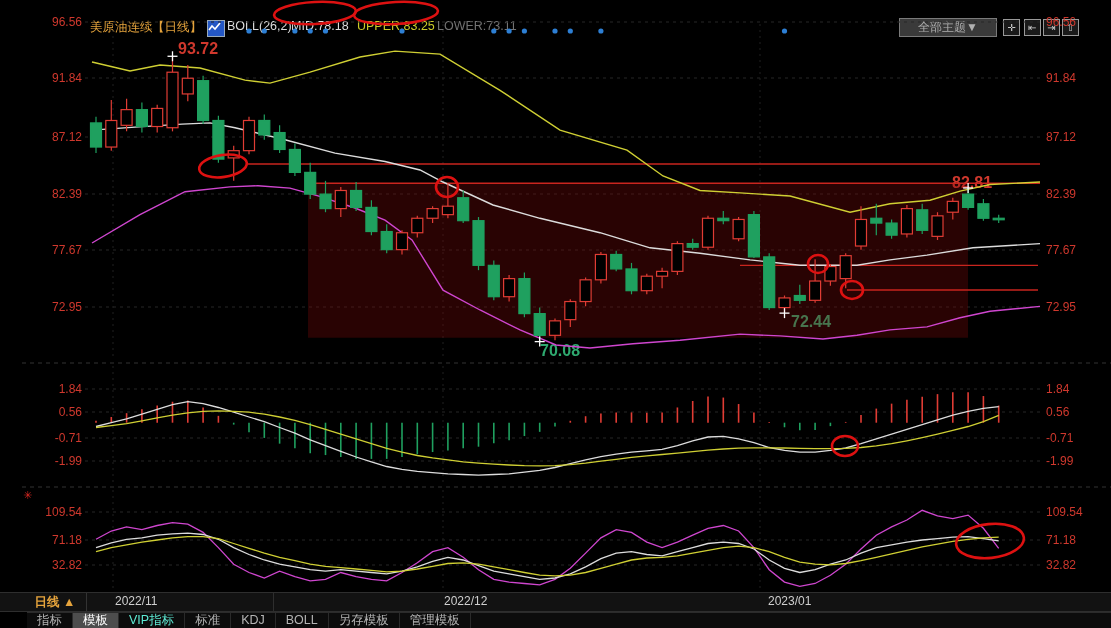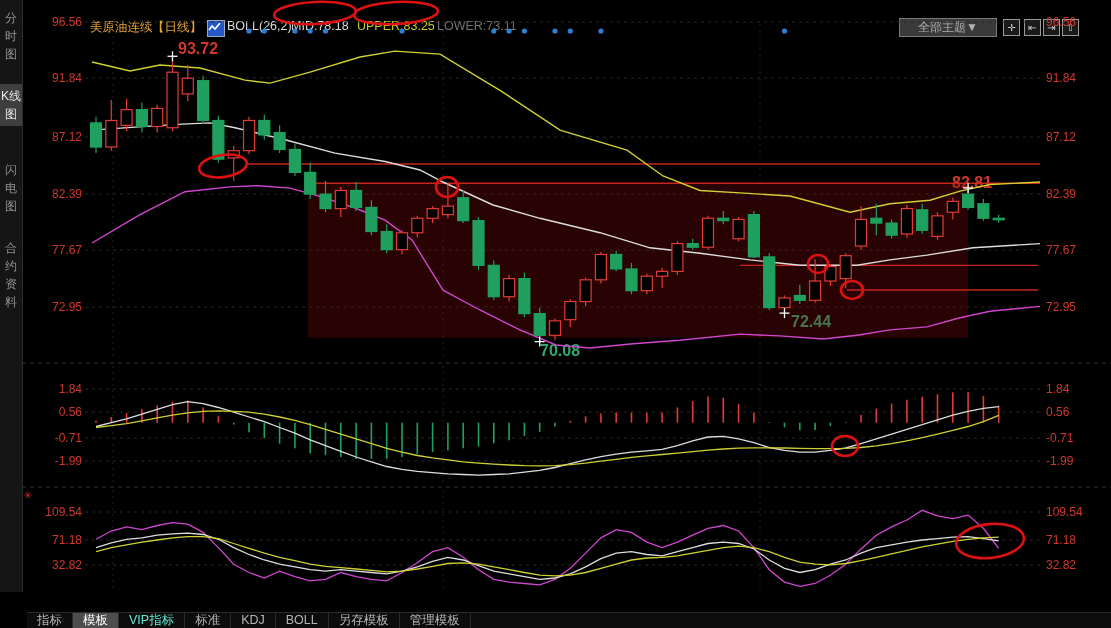--- a/index.html
+++ b/index.html
@@ -37,26 +37,20 @@
   .tab{height:16px;line-height:15px;padding:0 10px;font-size:12.5px;color:#b5b5b5;border-right:1px solid #2a2a2a;cursor:pointer;white-space:nowrap;}
   .tab.selected{background:#4d4d4d;color:#fff;}
   .tab.vip{color:#5eead4;}
   #chart-svg{position:absolute;left:0;top:0;pointer-events:none;}
 </style>
 </head>
 <body>
 
 <div id="app">
 
-  <div id="sidebar">
-      <div class="side-item" style="top: 6px;">分时图</div>
-      <div class="side-item active" style="top: 84px;">K线图</div>
-      <div class="side-item" style="top: 158px;">闪电图</div>
-      <div class="side-item" style="top: 236px;">合约资料</div>
-    </div>
 
   <div id="header">
     <span class="h-abs c-orange" style="left:90px">美原油连续</span>
     <span class="h-abs c-orange" style="left:152px">【日线】</span>
     <span id="ind-icon">
       <svg width="14" height="13" viewBox="0 0 14 13">
           <polyline points="1,9 4,5 7,8 12,2" fill="none" stroke="#fff" stroke-width="1.6"></polyline>
         </svg>
     </span>
     <span class="h-abs c-white" style="left:227px">BOLL(26,2)</span>
@@ -96,20 +90,27 @@
       <div class="ax-label ax-right" style="top: 565px;">32.82</div>
       <div class="price-note" style="left: 178px; top: 49px; color: rgb(207, 56, 45);">93.72</div>
       <div class="price-note" style="left: 952px; top: 183px; color: rgb(207, 56, 45);">82.81</div>
       <div class="price-note" style="left: 791px; top: 322px; color: rgb(46, 169, 111);">72.44</div>
       <div class="price-note" style="left: 540px; top: 351px; color: rgb(46, 169, 111);">70.08</div>
     </div>
 
 
   <div id="kdj-marker">✳</div>
 
+  <div id="axis-row">
+    <span id="period-btn">日线 ▲</span>
+    <span class="vline" style="left:273px"></span>
+  <span class="month-label" style="left: 115px;">2022/11</span>
+      <span class="month-label" style="left: 444px;">2022/12</span>
+      <span class="month-label" style="left: 768px;">2023/01</span>
+    </div>
 
   <div id="tab-row">
       <div class="tab">指标</div>
       <div class="tab selected">模板</div>
       <div class="tab vip">VIP指标</div>
       <div class="tab">标准</div>
       <div class="tab">KDJ</div>
       <div class="tab">BOLL</div>
       <div class="tab">另存模板</div>
       <div class="tab">管理模板</div>

